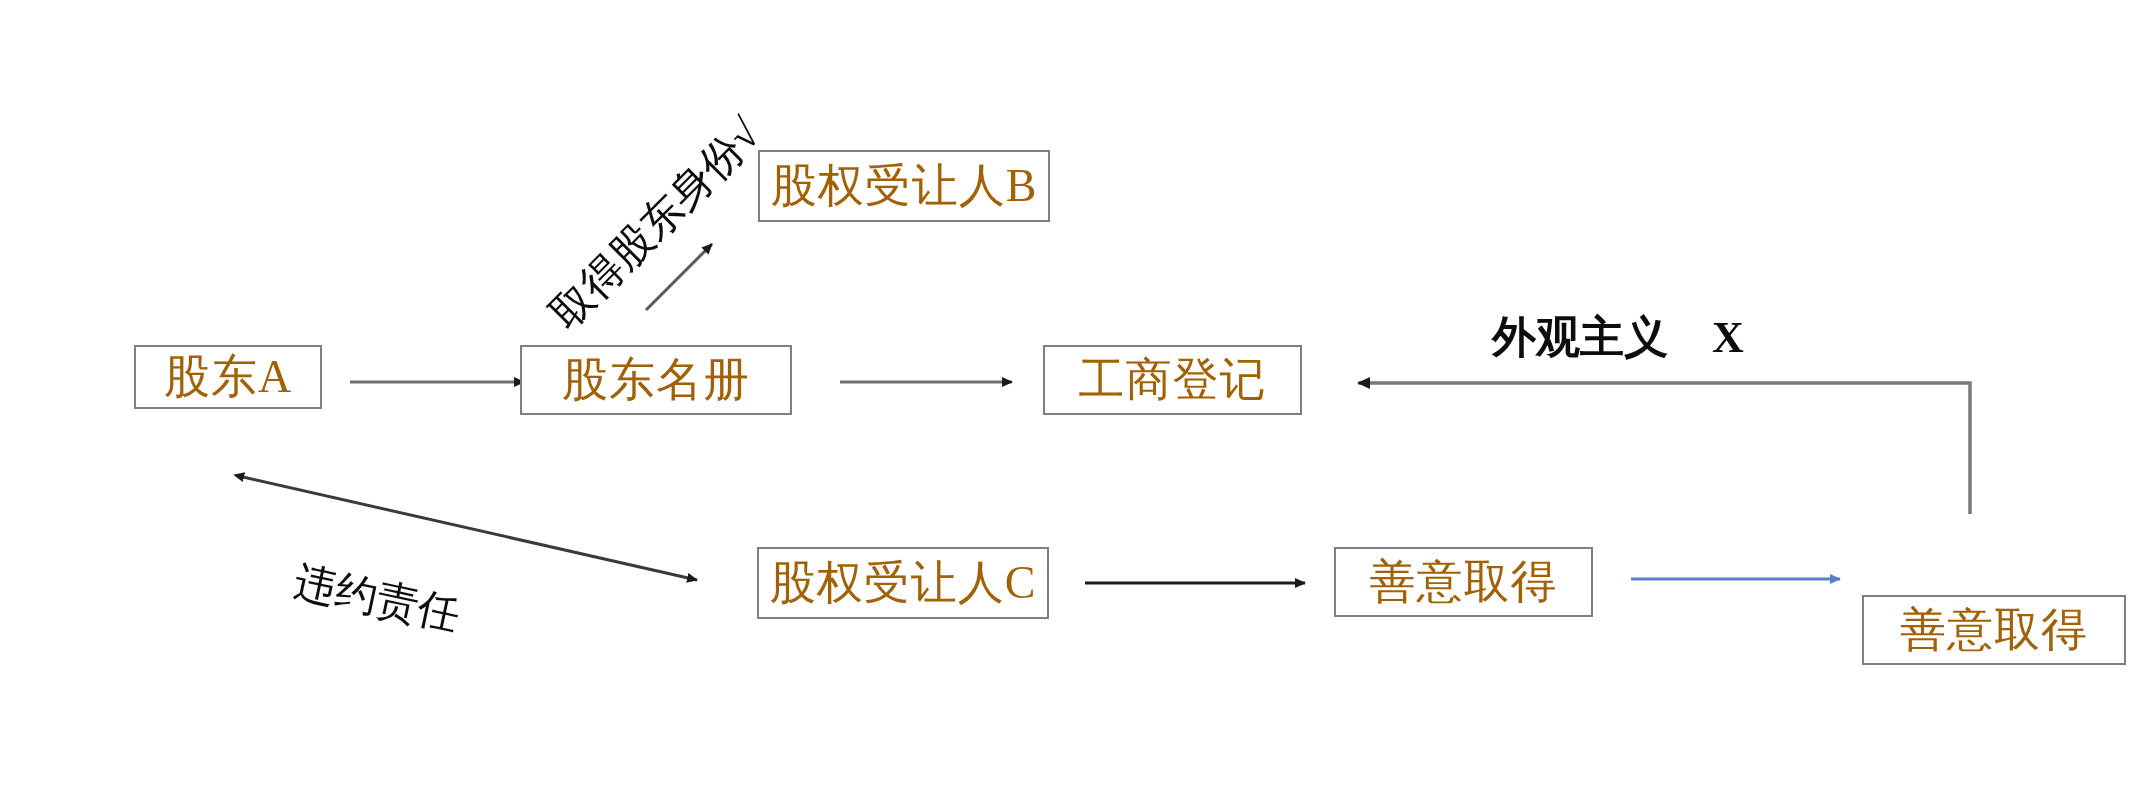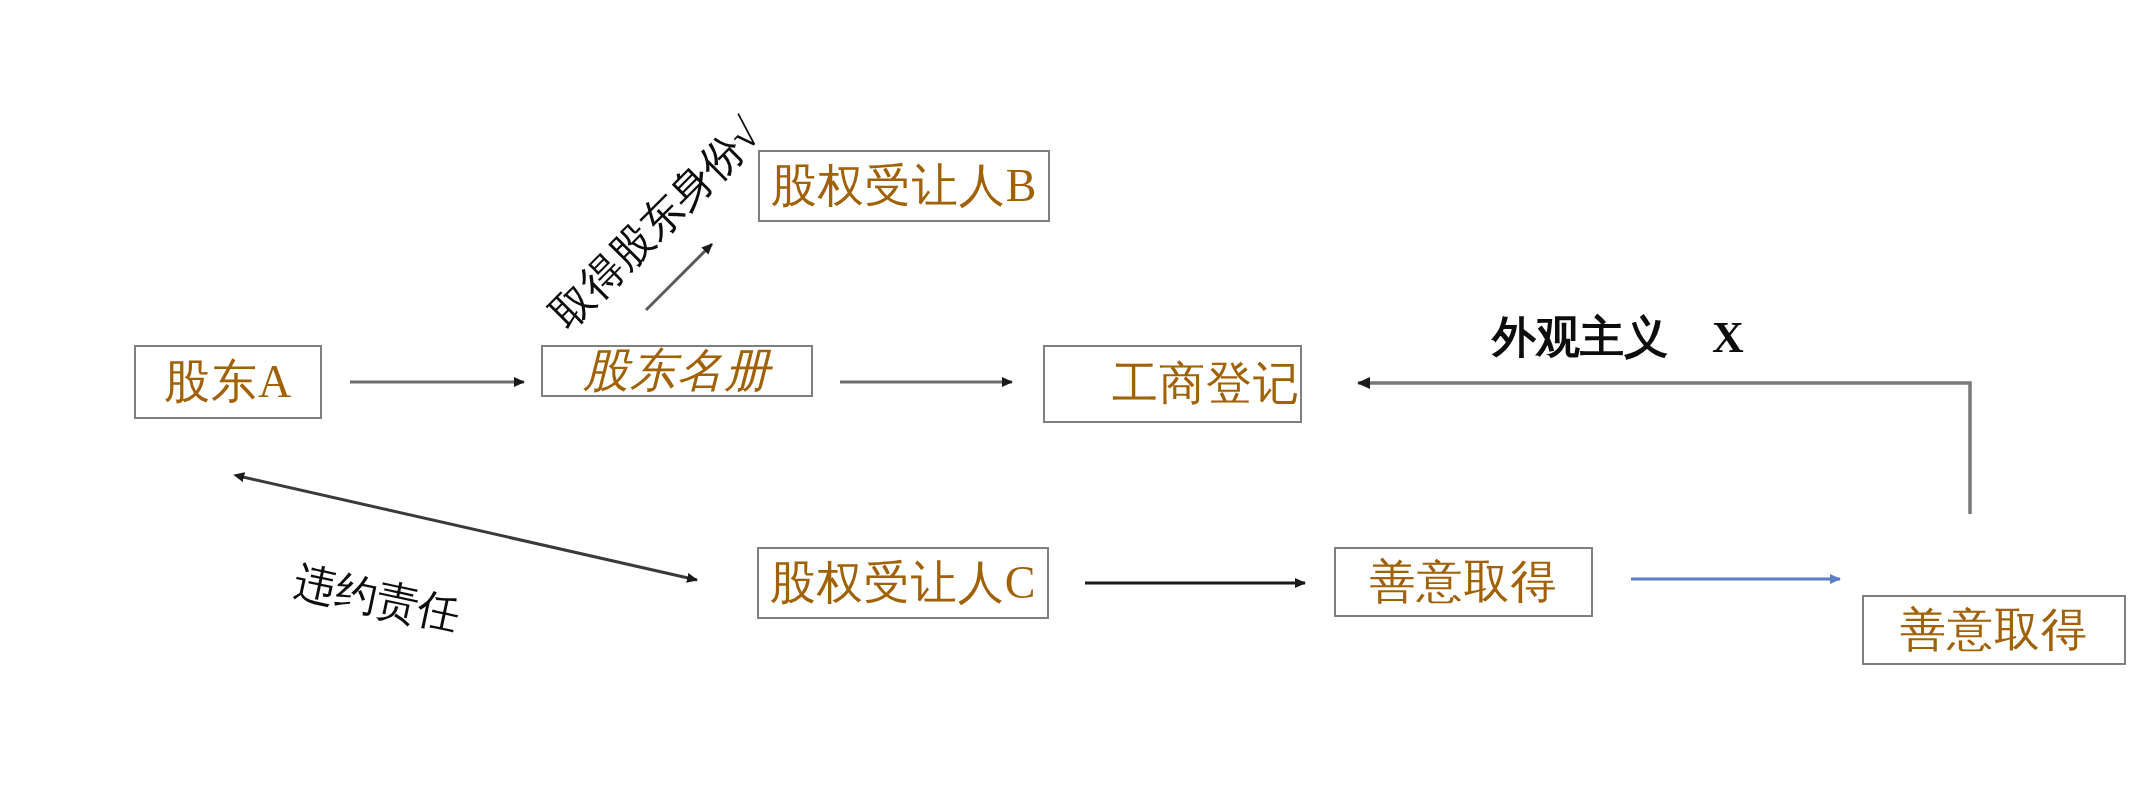--- a/index.html
+++ b/index.html
@@ -97,33 +97,33 @@
 
     <g>
       <line x1="1631" y1="579" x2="1840" y2="579" stroke="#5b7fc4" stroke-width="3" marker-end="url(#ah-blue)"></line>
     </g>
 
     <g>
       <path d="M1970,514 L1970,383 L1358,383" fill="none" stroke="#7a7a7a" stroke-width="3.5" marker-end="url(#ah-gray)"></path>
     </g>
   </svg>
 
-  <div class="node" style="left:134px; top:345px; width:188px; height:74px;">
+  <div class="node" style="left:134px; top:345px; width:188px; height:64px;">
     <span>股东A</span>
   </div>
 
   <div class="node" style="left:758px; top:150px; width:292px; height:72px;">
     <span>股权受让人B</span>
   </div>
 
-  <div class="node" style="left:541px; top:345px; width:272px; height:52px;font-style:italic;">
+  <div class="node" style="left:520px; top:345px; width:272px; height:70px;">
     <span>股东名册</span>
   </div>
 
-  <div class="node" style="left:1043px; top:345px; width:259px; height:78px;justify-content:flex-end;">
+  <div class="node" style="left:1043px; top:345px; width:259px; height:70px;">
     <span>工商登记</span>
   </div>
 
   <div class="node" style="left:757px; top:547px; width:292px; height:72px;">
     <span>股权受让人C</span>
   </div>
 
   <div class="node" style="left:1334px; top:547px; width:259px; height:70px;">
     <span>善意取得</span>
   </div>

